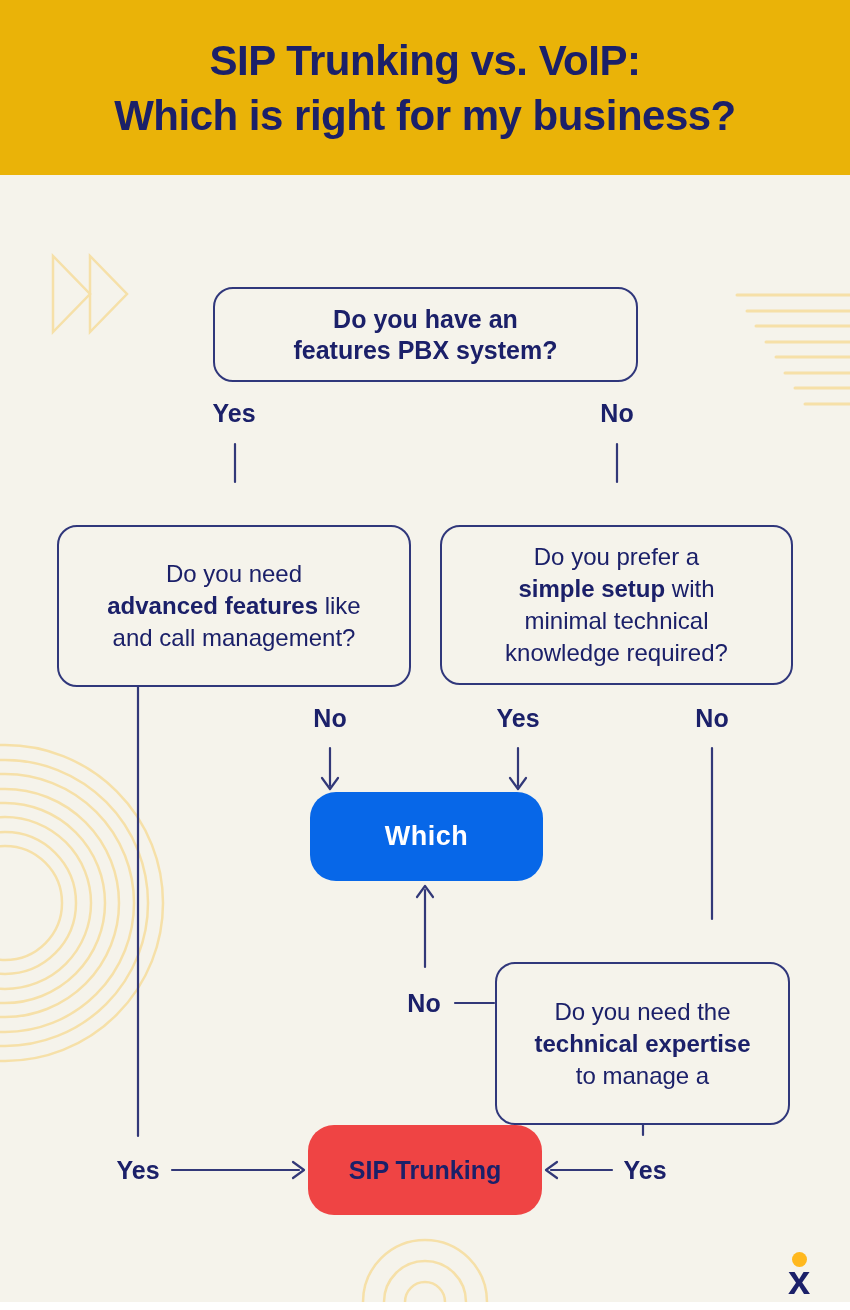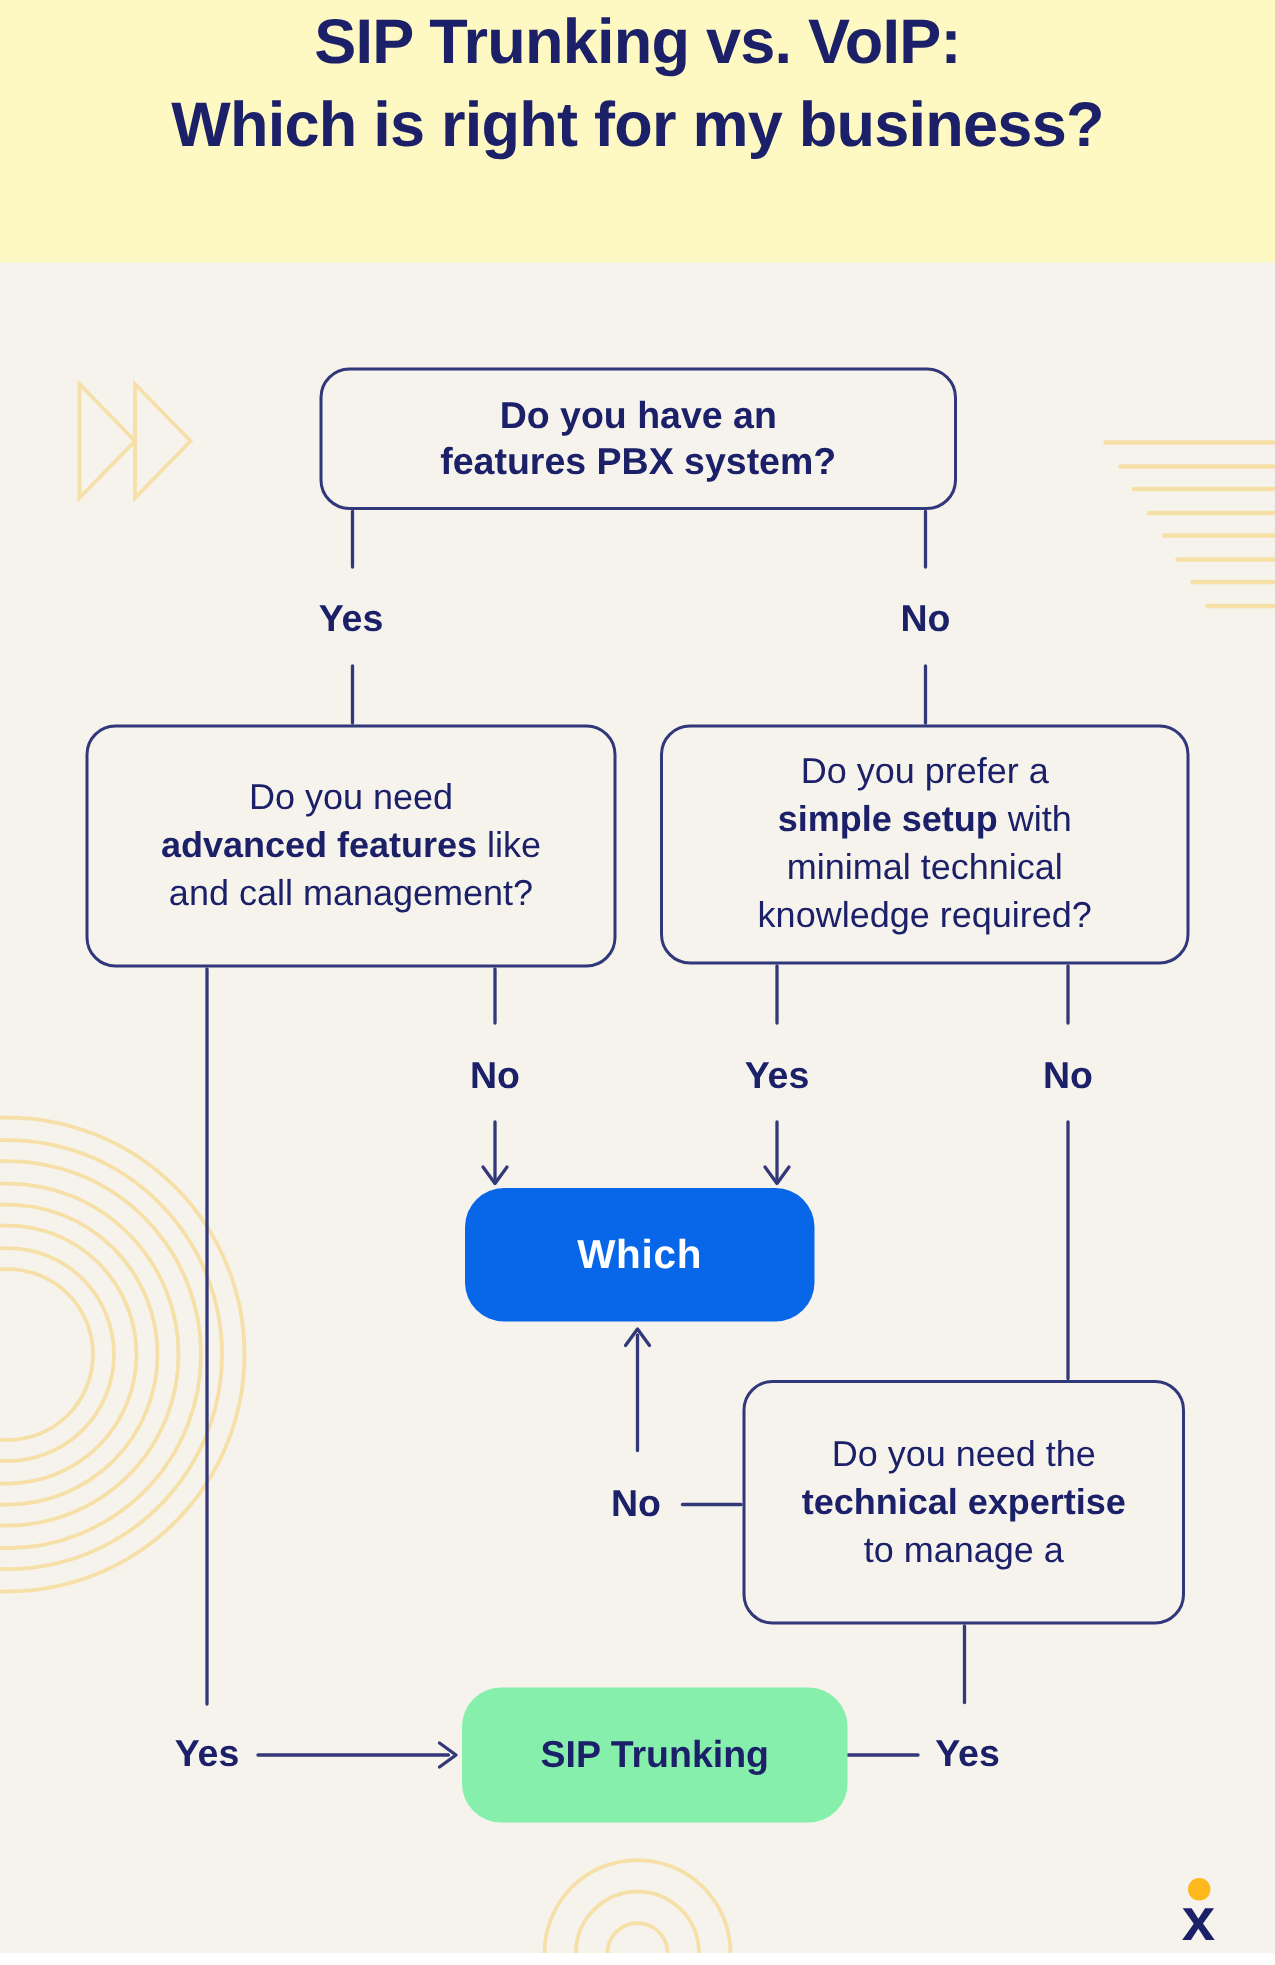--- a/index.html
+++ b/index.html
@@ -5,48 +5,49 @@
   html,body{margin:0;padding:0;background:#fff;}
   .canvas{
     position:relative;width:850px;height:1310px;overflow:hidden;
     background:#F5F3EB;
     font-family:"Liberation Sans",sans-serif;
     color:#1B2069;
   }
   .layer{position:absolute;left:0;top:0;z-index:1;}
   .header{
     position:absolute;left:0;top:0;width:850px;height:175px;
-    background:#fef9c3;z-index:2;
-    display:flex;flex-direction:column;justify-content:flex-start;align-items:center;
+    background:#eab308;z-index:2;
+    display:flex;flex-direction:column;justify-content:center;align-items:center;
   }
   .title-line{
     font-size:42px;font-weight:800;line-height:55px;color:#1B2069;
     text-align:center;letter-spacing:-0.5px;
   }
   .qbox{
     position:absolute;z-index:3;
     border:2px solid #30377B;border-radius:20px;
     background:#F5F3EB;
     display:flex;flex-direction:column;justify-content:center;align-items:center;
     text-align:center;
+    margin-top:42px;
   }
   .qbox .qline{font-size:24px;line-height:32px;color:#1B2069;}
   .qbox .qline.bold, .qbox .b{font-weight:800;}
   #box-pbx{left:213px;top:245px;width:421px;height:91px;}
   #box-pbx .qline{font-size:25px;line-height:31px;font-weight:800;}
   #box-features{left:57px;top:483px;width:350px;height:158px;}
   #box-setup{left:440px;top:483px;width:349px;height:156px;}
   #box-expertise{left:495px;top:920px;width:291px;height:159px;}
   .result{
     position:absolute;z-index:3;border-radius:26px;
     display:flex;justify-content:center;align-items:center;
     font-weight:800;text-align:center;
   }
   #box-voip{left:310px;top:792px;width:233px;height:89px;background:#0767E8;color:#FFFFFF;font-size:27px;letter-spacing:0.5px;}
-  #box-sip{left:308px;top:1125px;width:257px;height:90px;background:#86efac;color:#1B2069;font-size:25px;}
+  #box-sip{left:308px;top:1125px;width:234px;height:90px;background:#ef4444;color:#1B2069;font-size:25px;}
   .edge-label{
     position:absolute;z-index:3;transform:translate(-50%,-50%);
     font-size:25px;font-weight:800;color:#1B2069;white-space:nowrap;
   }
   .bottom-strip{position:absolute;left:0;top:1302px;width:850px;height:8px;background:#FFFFFF;z-index:4;}
   .logo{position:absolute;left:775px;top:1252px;width:48px;z-index:5;text-align:center;}
   .logo-dot{width:15px;height:15px;border-radius:50%;background:#FFB81E;margin:0 auto;}
   .logo-letter{font-size:40px;font-weight:800;color:#1B2069;line-height:34px;margin-top:-4px;}
 </style>
 </head>

